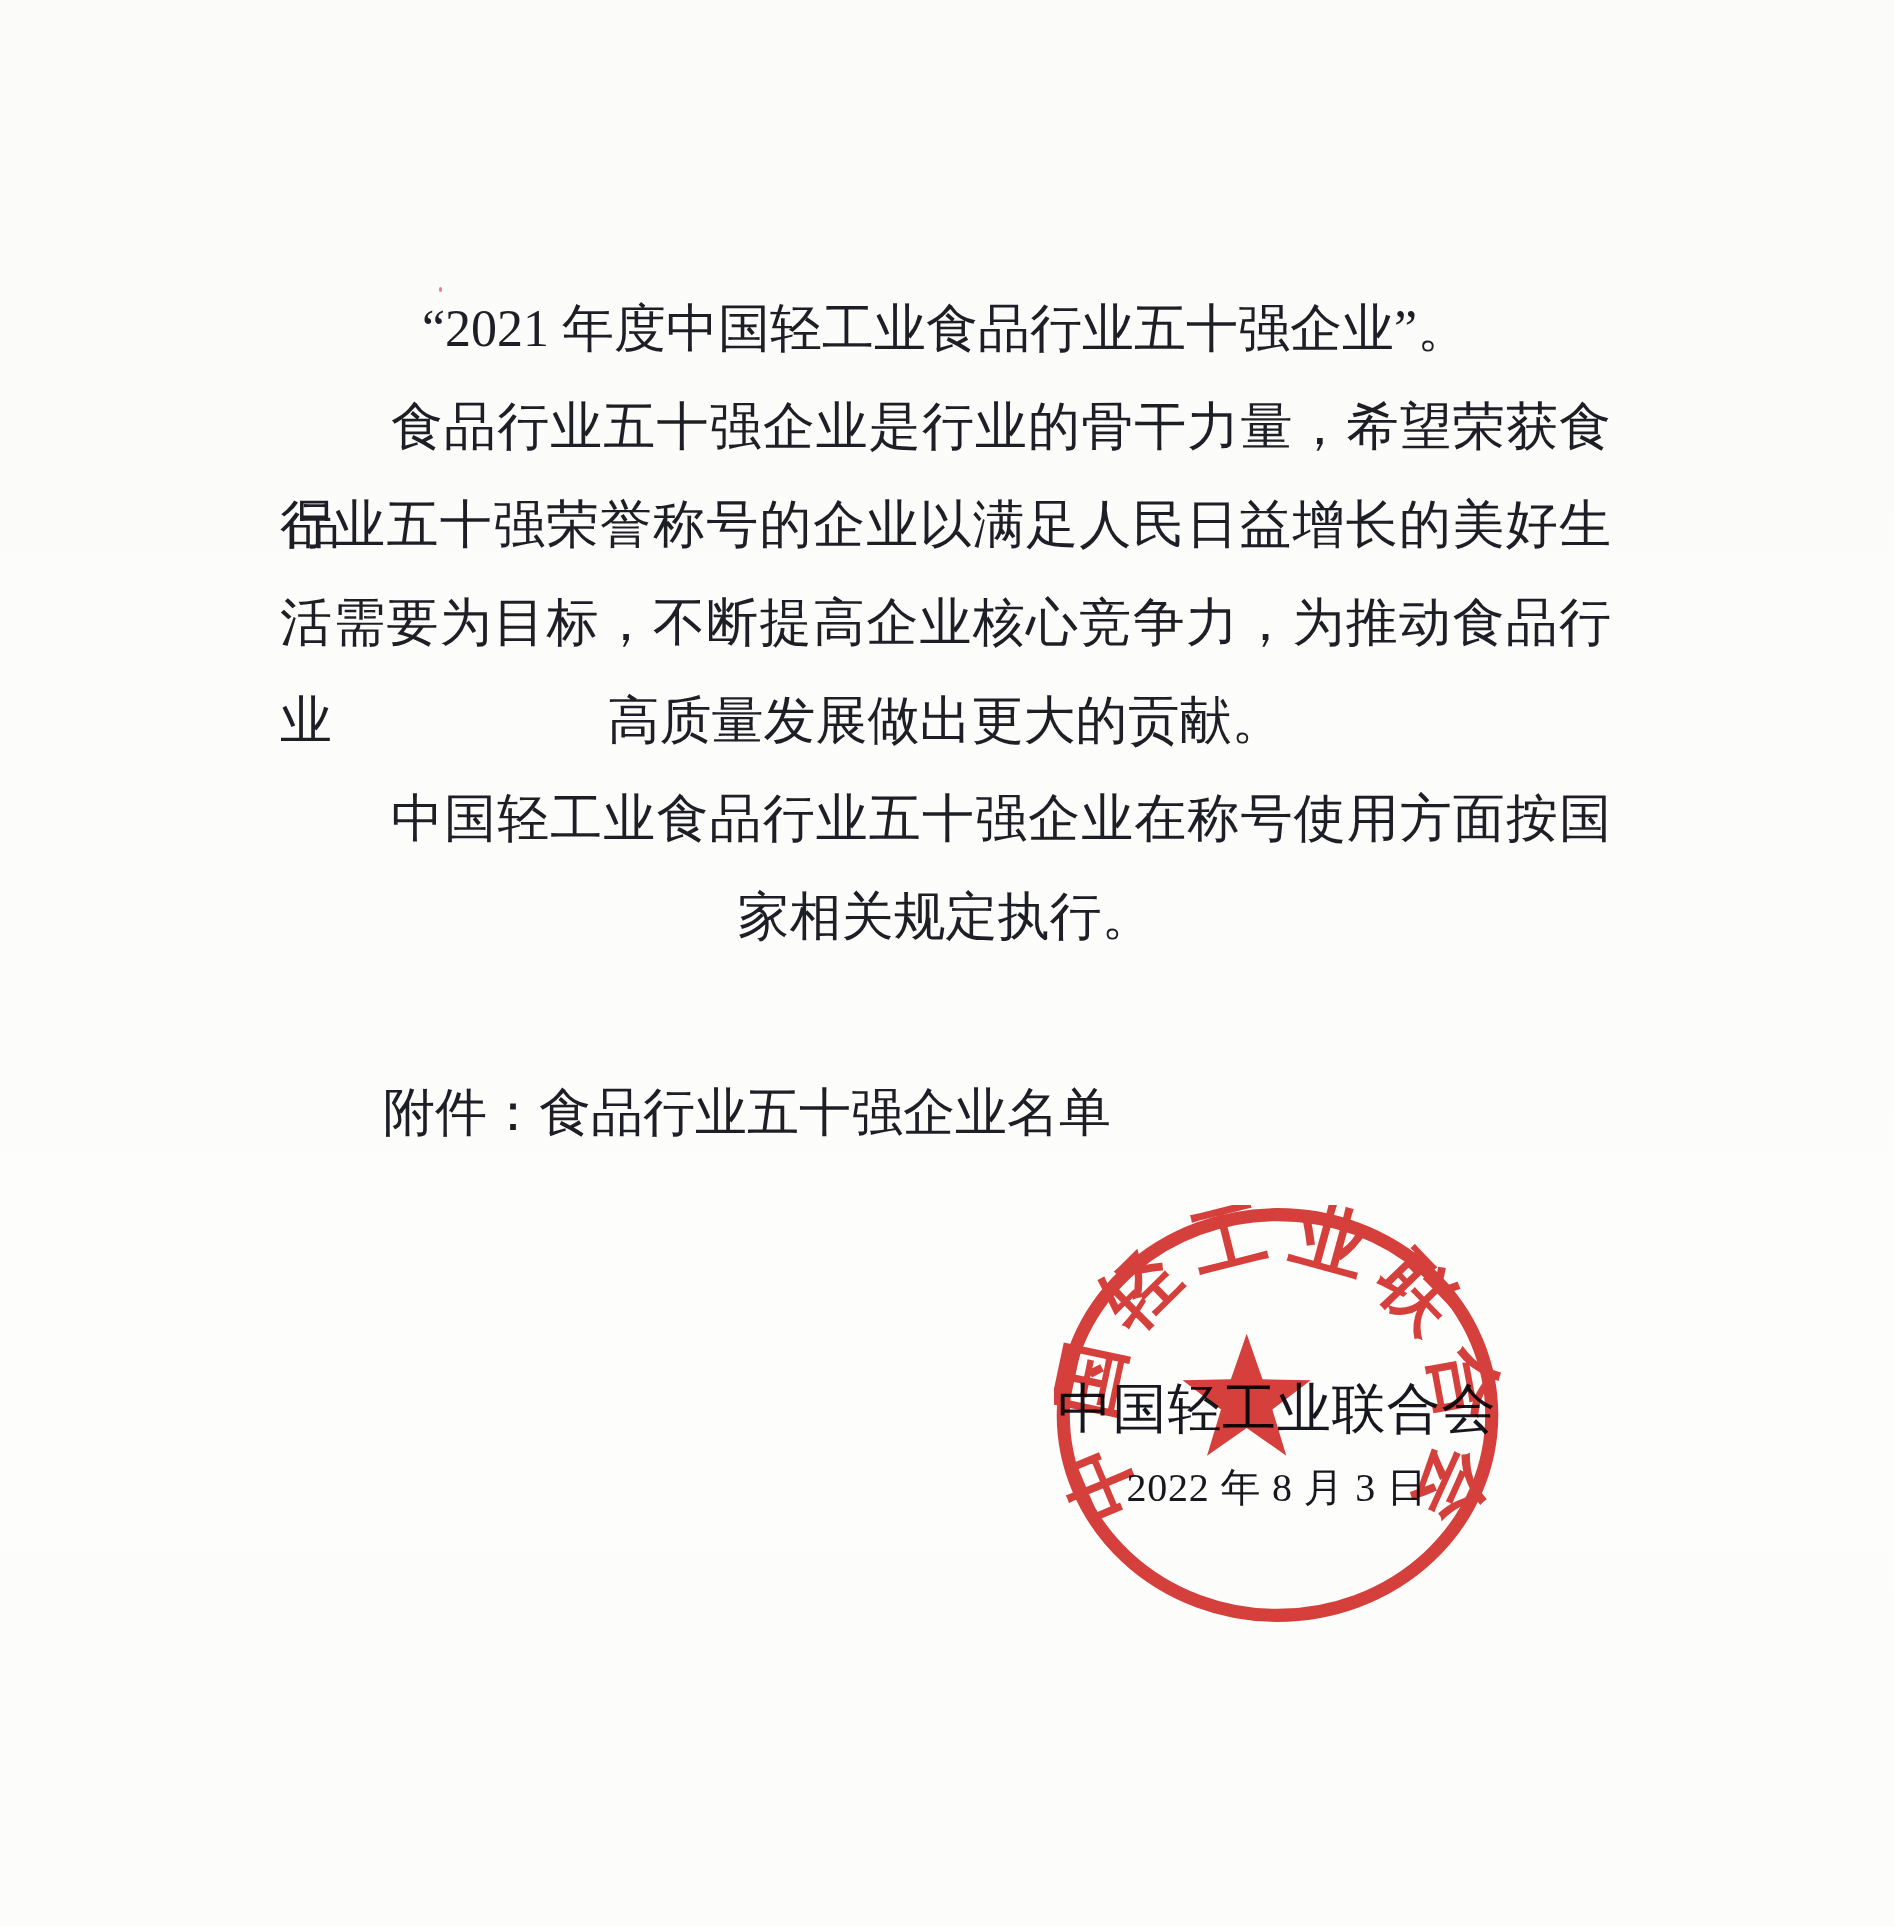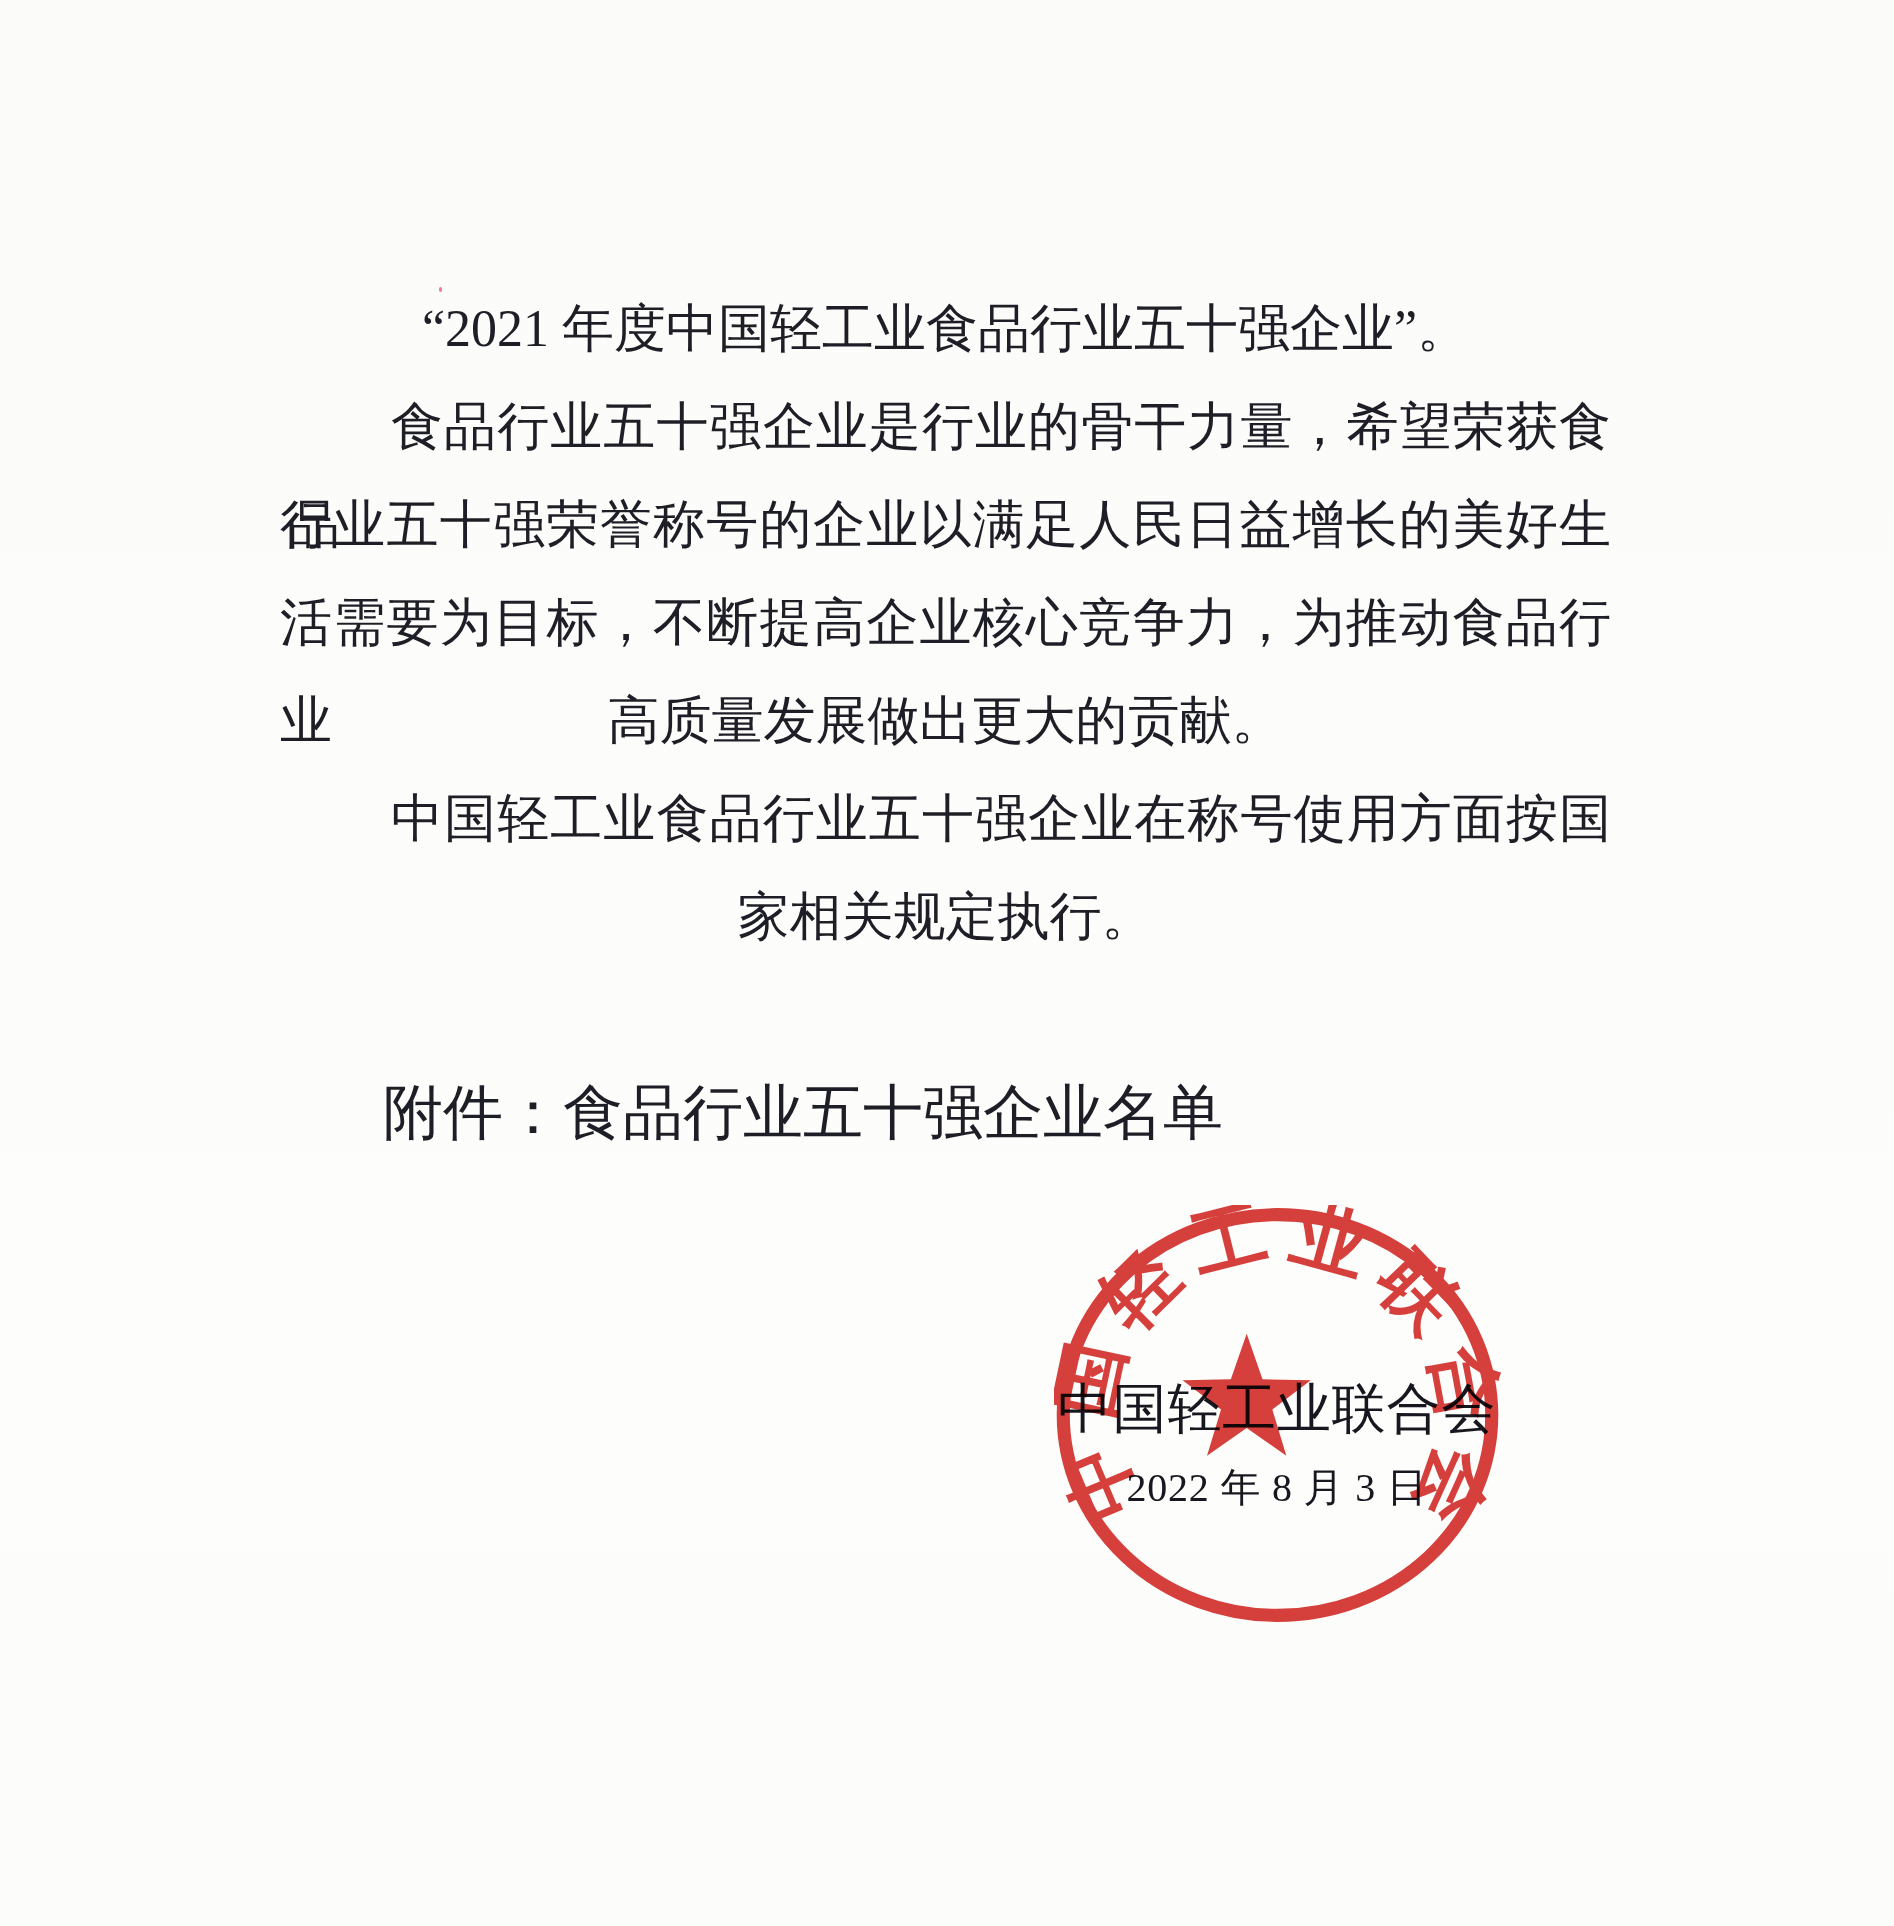--- a/index.html
+++ b/index.html
@@ -44,21 +44,21 @@
     margin-left: 8px;
   }
   .attachment {
     position: absolute;
     left: 280px;
     top: 1064px;
     width: 1331px;
     height: 98px;
     line-height: 98px;
     text-indent: 103px;
-    font-size: 60px;
+    font-size: 52px;
     color: #1e1e26;
     white-space: nowrap;
     z-index: 2;
   }
   .sig-block {
     position: absolute;
     left: 1046px;
     top: 1380px;
     width: 462px;
     text-align: center;

